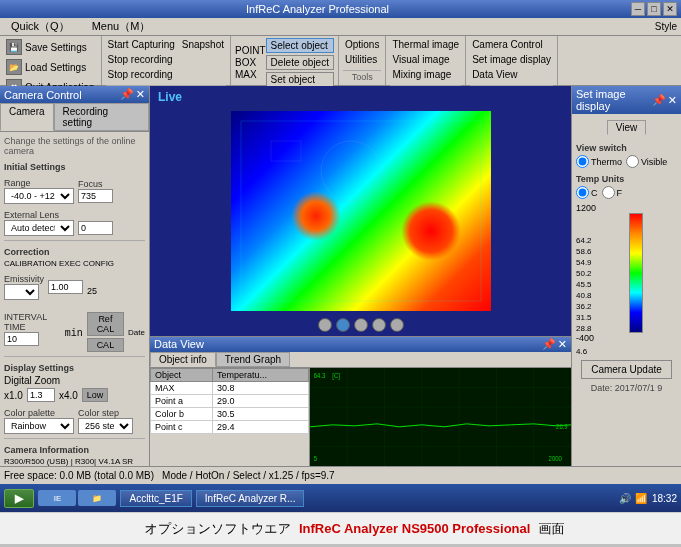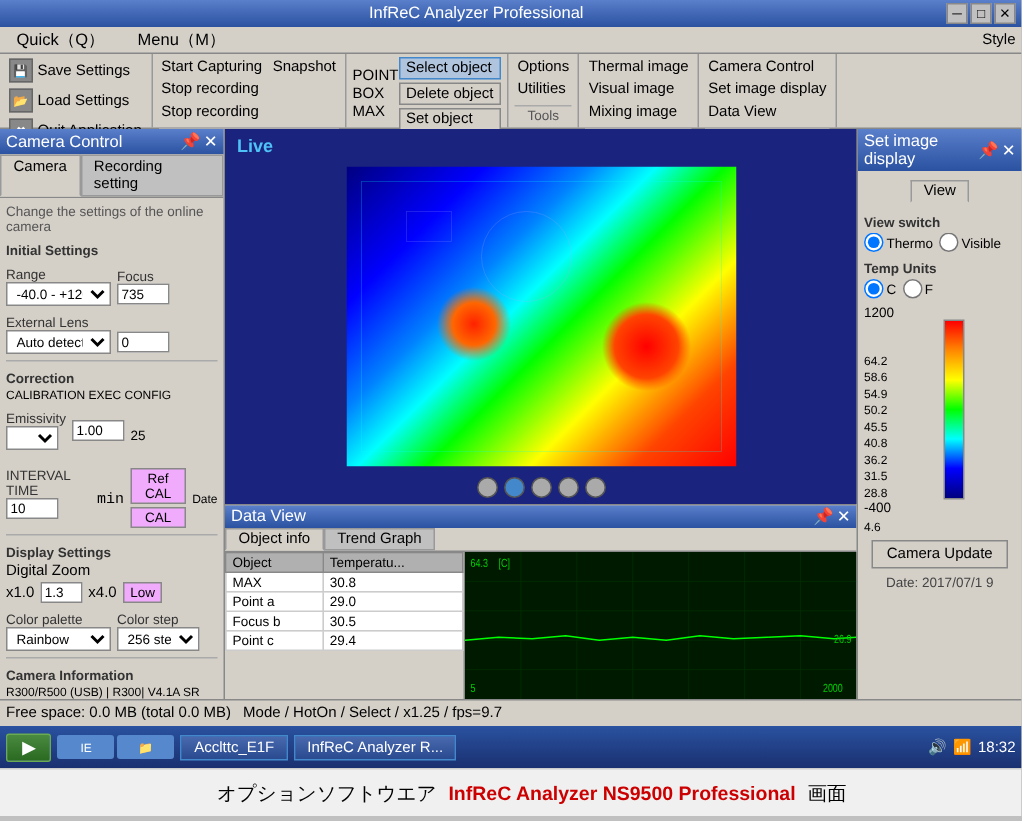--- a/index.html
+++ b/index.html
@@ -146,21 +146,21 @@
       width: 70px;
     }
     .small-input {
       background: white;
       border: 1px solid #888;
       padding: 1px 2px;
       font-size: 9px;
       width: 35px;
     }
     .small-btn {
-      background: #f0abfc;
+      background: #a3a3a3;
       border: 1px solid #888;
       padding: 1px 4px;
       font-size: 9px;
       cursor: pointer;
     }
     .section-header { font-size: 9px; font-weight: bold; margin-top: 6px; margin-bottom: 2px; color: #333; }
     .divider { border-top: 1px solid #aaa; margin: 4px 0; }
     
     .center-area {
       flex: 1;
@@ -691,21 +691,21 @@
             <tbody>
               <tr>
                 <td>MAX</td>
                 <td>30.8</td>
               </tr>
               <tr>
                 <td>Point a</td>
                 <td>29.0</td>
               </tr>
               <tr>
-                <td>Focus b</td>
+                <td>Color b</td>
                 <td>30.5</td>
               </tr>
               <tr>
                 <td>Point c</td>
                 <td>29.4</td>
               </tr>
             </tbody>
           </table>
         </div>
 

